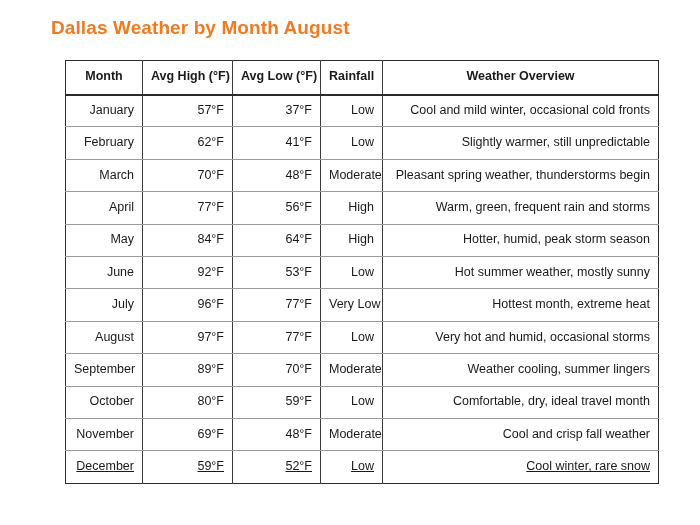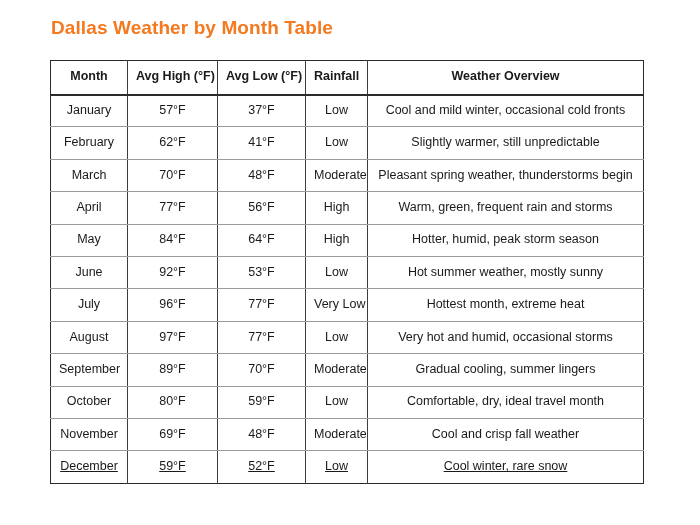--- a/index.html
+++ b/index.html
@@ -41,20 +41,21 @@
     top: 60px;
     width: 593px;
   }
 
   table.weather-table {
     border-collapse: collapse;
     table-layout: fixed;
     width: 593px;
     border: 1.6px solid #2b2b2b;
     background: #ffffff;
+    margin-left: 15px;
   }
 
   table.weather-table col.c-month    { width: 77px;  }
   table.weather-table col.c-high     { width: 90px;  }
   table.weather-table col.c-low      { width: 88px;  }
   table.weather-table col.c-rain     { width: 62px;  }
   table.weather-table col.c-overview { width: 276px; }
 
   table.weather-table th,
   table.weather-table td {
@@ -74,21 +75,21 @@
 
   table.weather-table thead th {
     font-weight: bold;
     text-align: center;
     border-top: none;
     border-bottom: 2px solid #2b2b2b;
     height: 34px;
   }
 
   table.weather-table tbody td {
-    text-align: center;
+    text-align: right;
     font-weight: normal;
   }
 
   table.weather-table tbody tr:first-child td {
     border-top: none;
   }
   table.weather-table tbody tr:last-child td {
     border-bottom: none;
     text-decoration: underline;
   }
@@ -98,21 +99,21 @@
   }
   table.weather-table tr > *:last-child {
     border-right: none;
   }
 </style>
 </head>
 <body style="background: rgb(255, 255, 255);">
 
 <div class="page">
 
-  <div class="page-title" style="color: rgb(244, 121, 31);">Dallas Weather by Month Table</div>
+  <div class="page-title" style="color: rgb(244, 121, 31);">Dallas Weather by Month August</div>
 
   <div class="table-wrap">
     <table class="weather-table">
       <colgroup>
         <col class="c-month">
         <col class="c-high">
         <col class="c-low">
         <col class="c-rain">
         <col class="c-overview">
       </colgroup>
@@ -180,21 +181,21 @@
             <td>97°F</td>
             <td>77°F</td>
             <td>Low</td>
             <td>Very hot and humid, occasional storms</td>
           </tr>
           <tr>
             <td>September</td>
             <td>89°F</td>
             <td>70°F</td>
             <td>Moderate</td>
-            <td>Gradual cooling, summer lingers</td>
+            <td>Weather cooling, summer lingers</td>
           </tr>
           <tr>
             <td>October</td>
             <td>80°F</td>
             <td>59°F</td>
             <td>Low</td>
             <td>Comfortable, dry, ideal travel month</td>
           </tr>
           <tr>
             <td>November</td>

